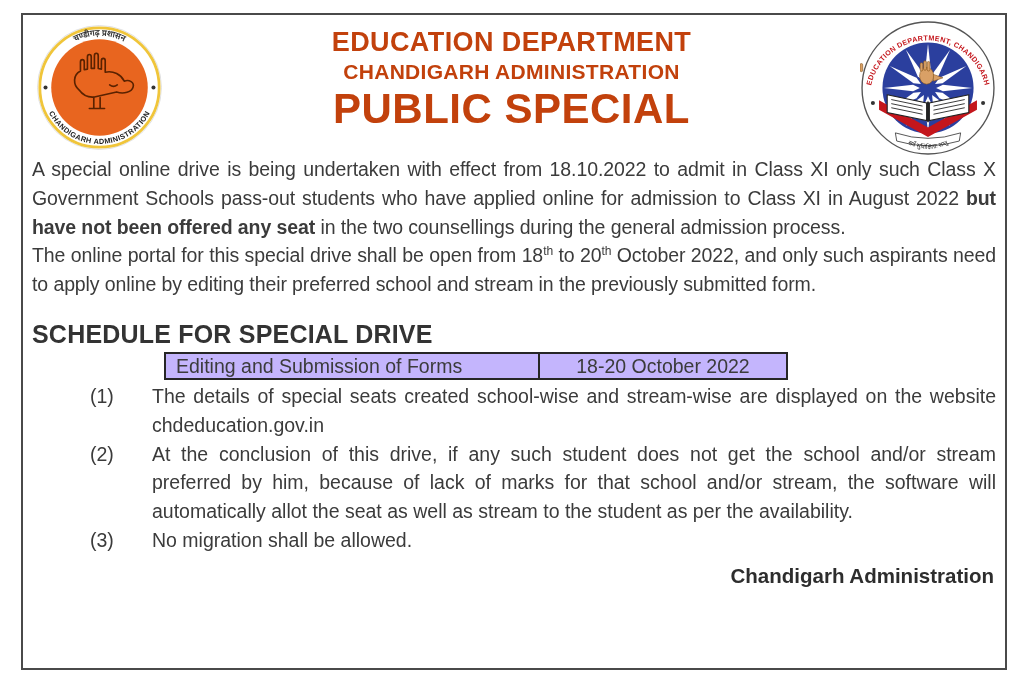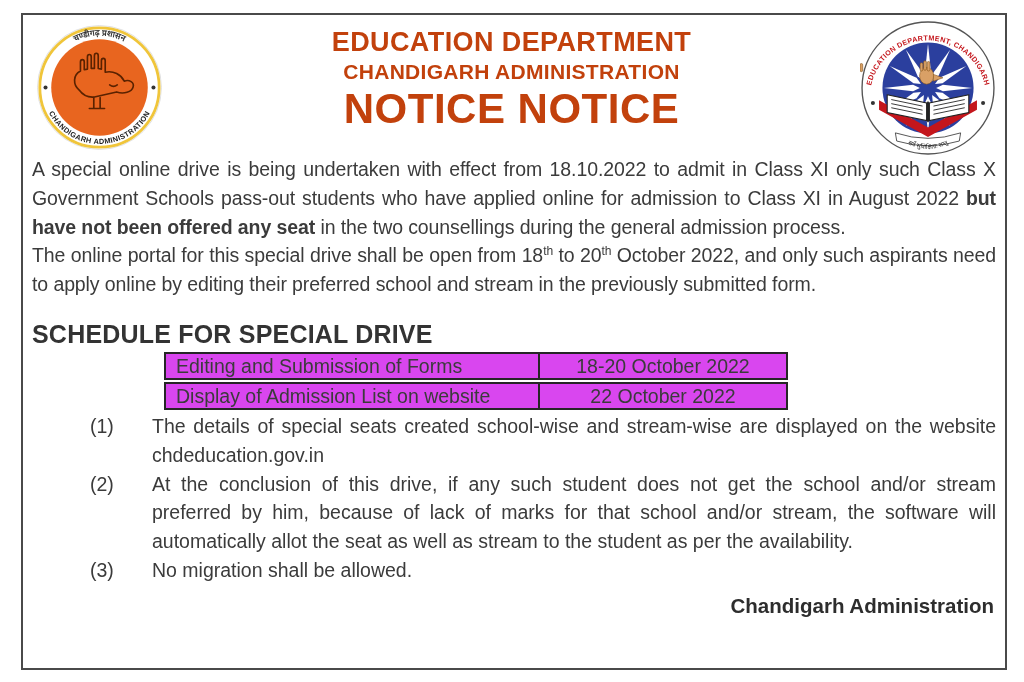--- a/index.html
+++ b/index.html
@@ -16,21 +16,21 @@
   .dept-title { font-size:27px; font-weight:bold; letter-spacing:0.4px; line-height:30px; }
   .admin-title { font-size:21px; font-weight:bold; letter-spacing:0.3px; line-height:26px; margin-top:2px; }
   .notice-title { font-size:42px; font-weight:bold; letter-spacing:0.5px; line-height:44px; margin-top:2px; }
   .para { font-size:19.5px; line-height:28.8px; text-align:justify; letter-spacing:-0.1px; }
   .para .b { font-weight:bold; }
   sup { font-size:62%; line-height:0; }
   .schedule-heading { font-size:25px; font-weight:bold; color:#333; letter-spacing:0.2px; line-height:31px; margin-top:20px; }
   table.schedule { border-collapse:separate; border-spacing:0 2px; margin:0 0 0 132px; }
   table.schedule td {
     border:2.5px solid #262626; font-size:19.5px; color:#3b3b3b;
-    padding:0 10px; height:24px; line-height:24px; background:#d946ef;
+    padding:0 10px; height:24px; line-height:24px; background:#c4b5fd;
   }
   td.cell-activity { width:352px; }
   td.cell-dates { width:226px; text-align:center; border-left:none !important; }
   .ps-label { font-weight:bold; font-size:20px; line-height:28px; margin-top:3px; color:#2f2f2f; }
   .ps-item { display:flex; margin-left:58px; font-size:19.5px; line-height:28.8px; }
   .ps-num { width:40px; flex:none; }
   .ps-text { flex:1; margin-left:22px; text-align:justify; }
   .signature { text-align:right; font-weight:bold; font-size:20.5px; line-height:27px; margin-top:7px; color:#2d2d2d; padding-right:2px; }
 </style>
 </head>
@@ -61,21 +61,21 @@
         </text>
         <text font-size="5.8" fill="#222222" font-weight="bold" letter-spacing="0.3">
           <textPath href="#arc-bot-l" startOffset="50%" text-anchor="middle">CHANDIGARH ADMINISTRATION</textPath>
         </text>
       </svg>
     </div>
 
     <div class="header-center">
       <div class="dept-title">EDUCATION DEPARTMENT</div>
       <div class="admin-title">CHANDIGARH ADMINISTRATION</div>
-      <div class="notice-title">NOTICE NOTICE</div>
+      <div class="notice-title">PUBLIC SPECIAL</div>
     </div>
 
     <div class="logo-right-wrap">
       <svg viewBox="0 0 100 100" width="136" height="136">
         <defs>
           <path id="arc-top-r" d="M 7,58 A 43,43 0 1 1 93,58"></path>
           <path id="arc-motto-r" d="M 27,85 A 32,32 0 0 0 73,85"></path>
         </defs>
         <circle cx="50" cy="50" r="48.5" fill="#ffffff" stroke="#555" stroke-width="1"></circle>
         <circle cx="50" cy="50" r="33.5" fill="#2B3F9E"></circle>
@@ -129,24 +129,20 @@
   <div class="para"><span>The online portal for this special drive shall be open from 18</span><sup>th</sup><span> to 20</span><sup>th</sup><span> October 2022, and only such aspirants need to apply online by editing their preferred school and stream in the previously submitted form.</span></div>
 
   <div class="schedule-heading">SCHEDULE FOR SPECIAL DRIVE</div>
 
   <table class="schedule">
     <tbody>
       <tr>
         <td class="cell-activity">Editing and Submission of Forms</td>
         <td class="cell-dates">18-20 October 2022</td>
       </tr>
-      <tr>
-        <td class="cell-activity">Display of Admission List on website</td>
-        <td class="cell-dates">22 October 2022</td>
-      </tr>
     </tbody>
   </table>
 
 
   <div class="ps-item">
     <div class="ps-num">(1)</div>
     <div class="ps-text">The details of special seats created school-wise and stream-wise are displayed on the website chdeducation.gov.in</div>
   </div>
   <div class="ps-item">
     <div class="ps-num">(2)</div>

